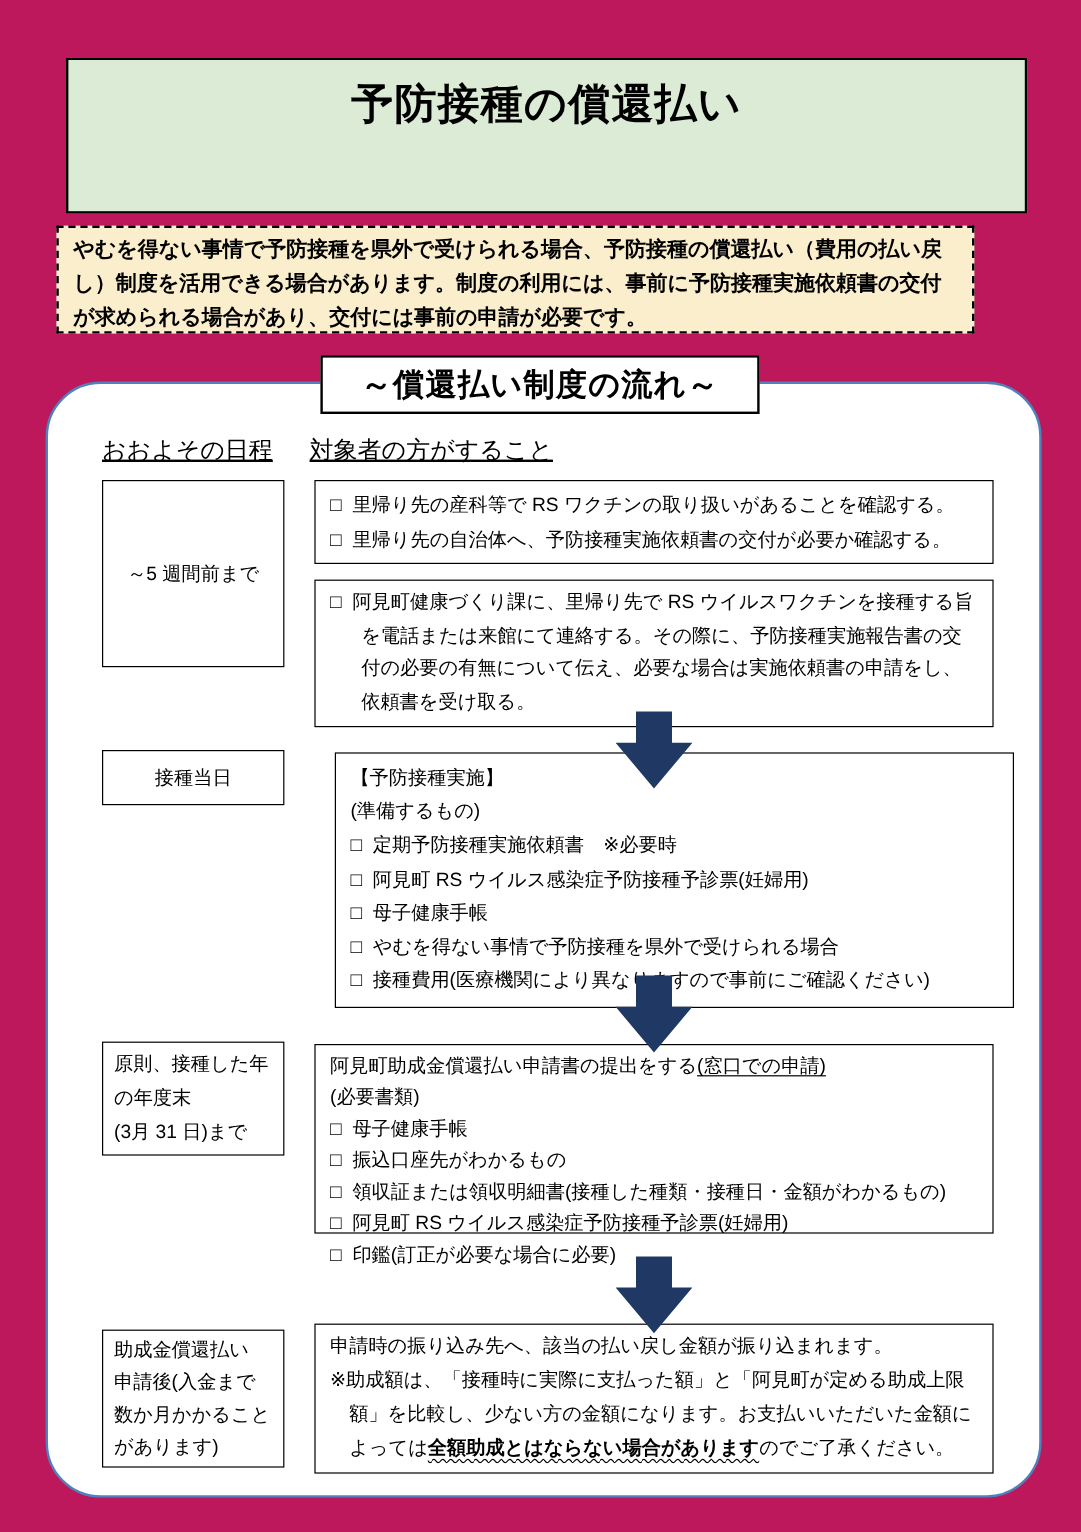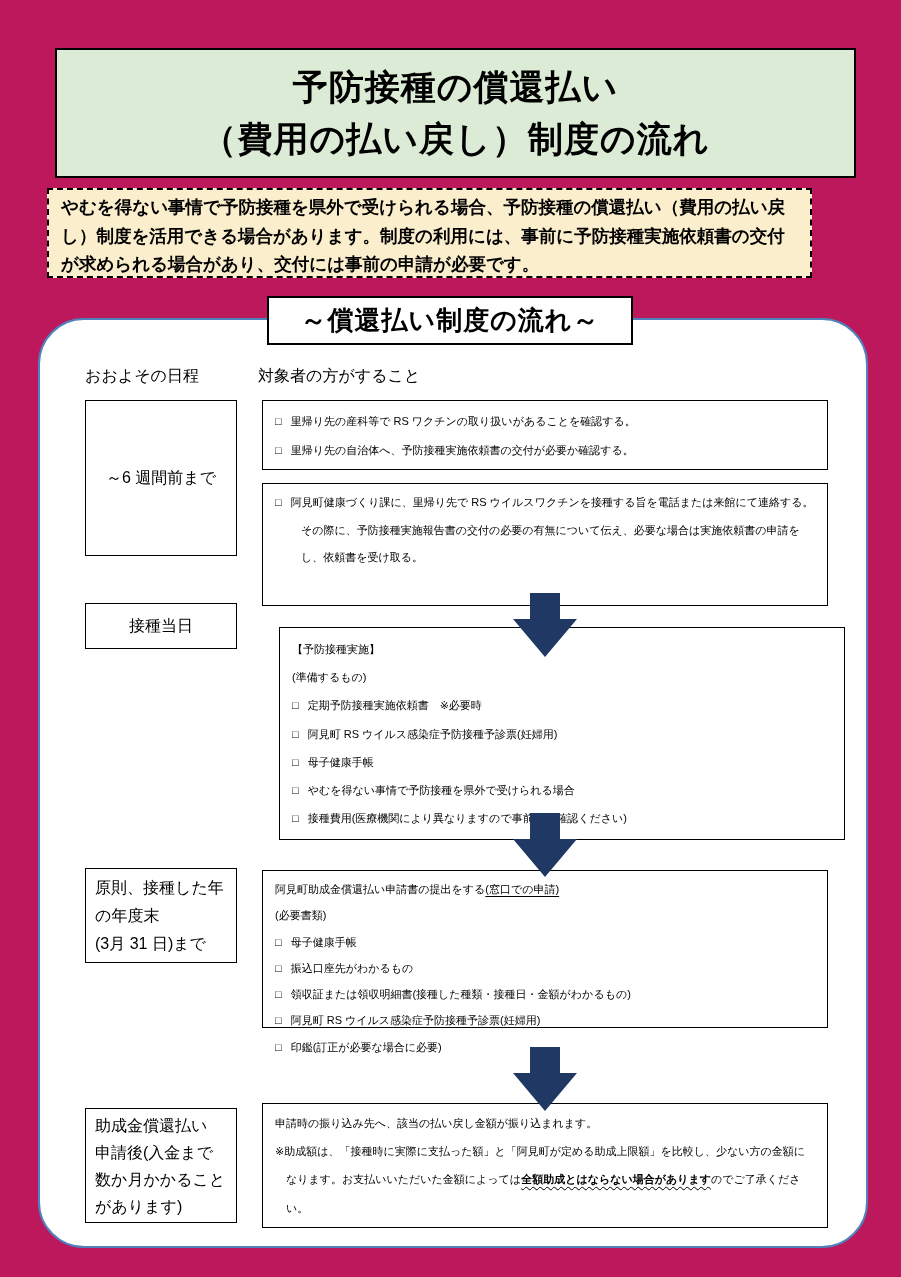--- a/index.html
+++ b/index.html
@@ -19,34 +19,34 @@
 
   
   .flow-frame{left:38px;top:318px;width:830px;height:930px;border:2.5px solid #4f81bd;
               border-radius:46px;background:#fff;z-index:0;}
 
   
   .flow-heading{left:267px;top:296px;width:366px;height:49px;background:#fff;
                 border:2px solid #000;z-index:3;text-align:center;
                 font-size:26px;font-weight:bold;line-height:45px;letter-spacing:1px;}
 
-  .col-header{font-size:16px;line-height:20px;z-index:2;}
+  .col-header{font-size:20px;line-height:20px;z-index:2;text-decoration:underline;}
   .col-schedule{left:85px;top:366px;}
   .col-action{left:258px;top:366px;}
 
   .wbox{border:1.5px solid #000;background:#fff;z-index:1;}
   .leftbox{left:85px;width:152px;font-size:16px;}
   .center-both{display:flex;align-items:center;justify-content:center;text-align:center;}
 
   .lb1{top:400px;height:156px;}
-  .lb2{top:603px;height:46px;}
+  .lb2{top:625px;height:46px;}
   .lb3{top:868px;height:95px;padding:5px 9px;line-height:28px;}
   .lb4{top:1108px;height:115px;padding:3px 9px;line-height:27px;}
 
-  .rightbox{left:262px;width:566px;font-size:11px;padding:6px 12px;}
+  .rightbox{left:262px;width:566px;font-size:16px;padding:6px 12px;}
   .rb1a{top:400px;height:70px;line-height:29px;}
   .rb1b{top:483px;height:123px;line-height:27.7px;padding-top:5px;}
   .rb2{top:627px;height:213px;line-height:28.2px;padding-top:7px;margin-left:17px;}
   .rb3{top:870px;height:158px;line-height:26.3px;padding-top:5px;}
   .rb4{top:1103px;height:125px;line-height:28.2px;padding-top:5px;}
 
   .item{padding-left:26px;text-indent:-26px;}
   .cb{margin-right:9px;}
   .u-line{text-decoration:underline;text-underline-offset:3px;}
   .u-wavy{text-decoration-style:wavy;text-decoration-thickness:1px;text-underline-offset:3px;}
@@ -56,36 +56,35 @@
   .arrow{width:64px;height:66px;left:513px;z-index:5;}
   .a1{top:592px;} .a2{top:812px;} .a3{top:1046px;}
 </style>
 </head>
 <body>
 
 <div class="page">
 
   <div class="abs title-box">
     <div class="title-line">予防接種の償還払い</div>
-    <div class="title-line">（費用の払い戻し）制度の流れ</div>
   </div>
 
   <div class="abs notice-box">
     <div class="notice-text">やむを得ない事情で予防接種を県外で受けられる場合、予防接種の償還払い（費用の払い戻し）制度を活用できる場合があります。制度の利用には、事前に予防接種実施依頼書の交付が求められる場合があり、交付には事前の申請が必要です。</div>
   </div>
 
   <div class="abs flow-frame"></div>
 
   <div class="abs flow-heading">～償還払い制度の流れ～</div>
 
   <div class="abs col-header col-schedule">おおよその日程</div>
   <div class="abs col-header col-action">対象者の方がすること</div>
 
   <div class="abs wbox leftbox lb1 center-both">
-    <span>～6 週間前まで</span>
+    <span>～5 週間前まで</span>
   </div>
 
   <div class="abs wbox rightbox rb1a">
     <div class="item">
       <span class="cb">□</span><span>里帰り先の産科等で RS ワクチンの取り扱いがあることを確認する。</span>
     </div>
     <div class="item">
       <span class="cb">□</span><span>里帰り先の自治体へ、予防接種実施依頼書の交付が必要か確認する。</span>
     </div>
   </div>

